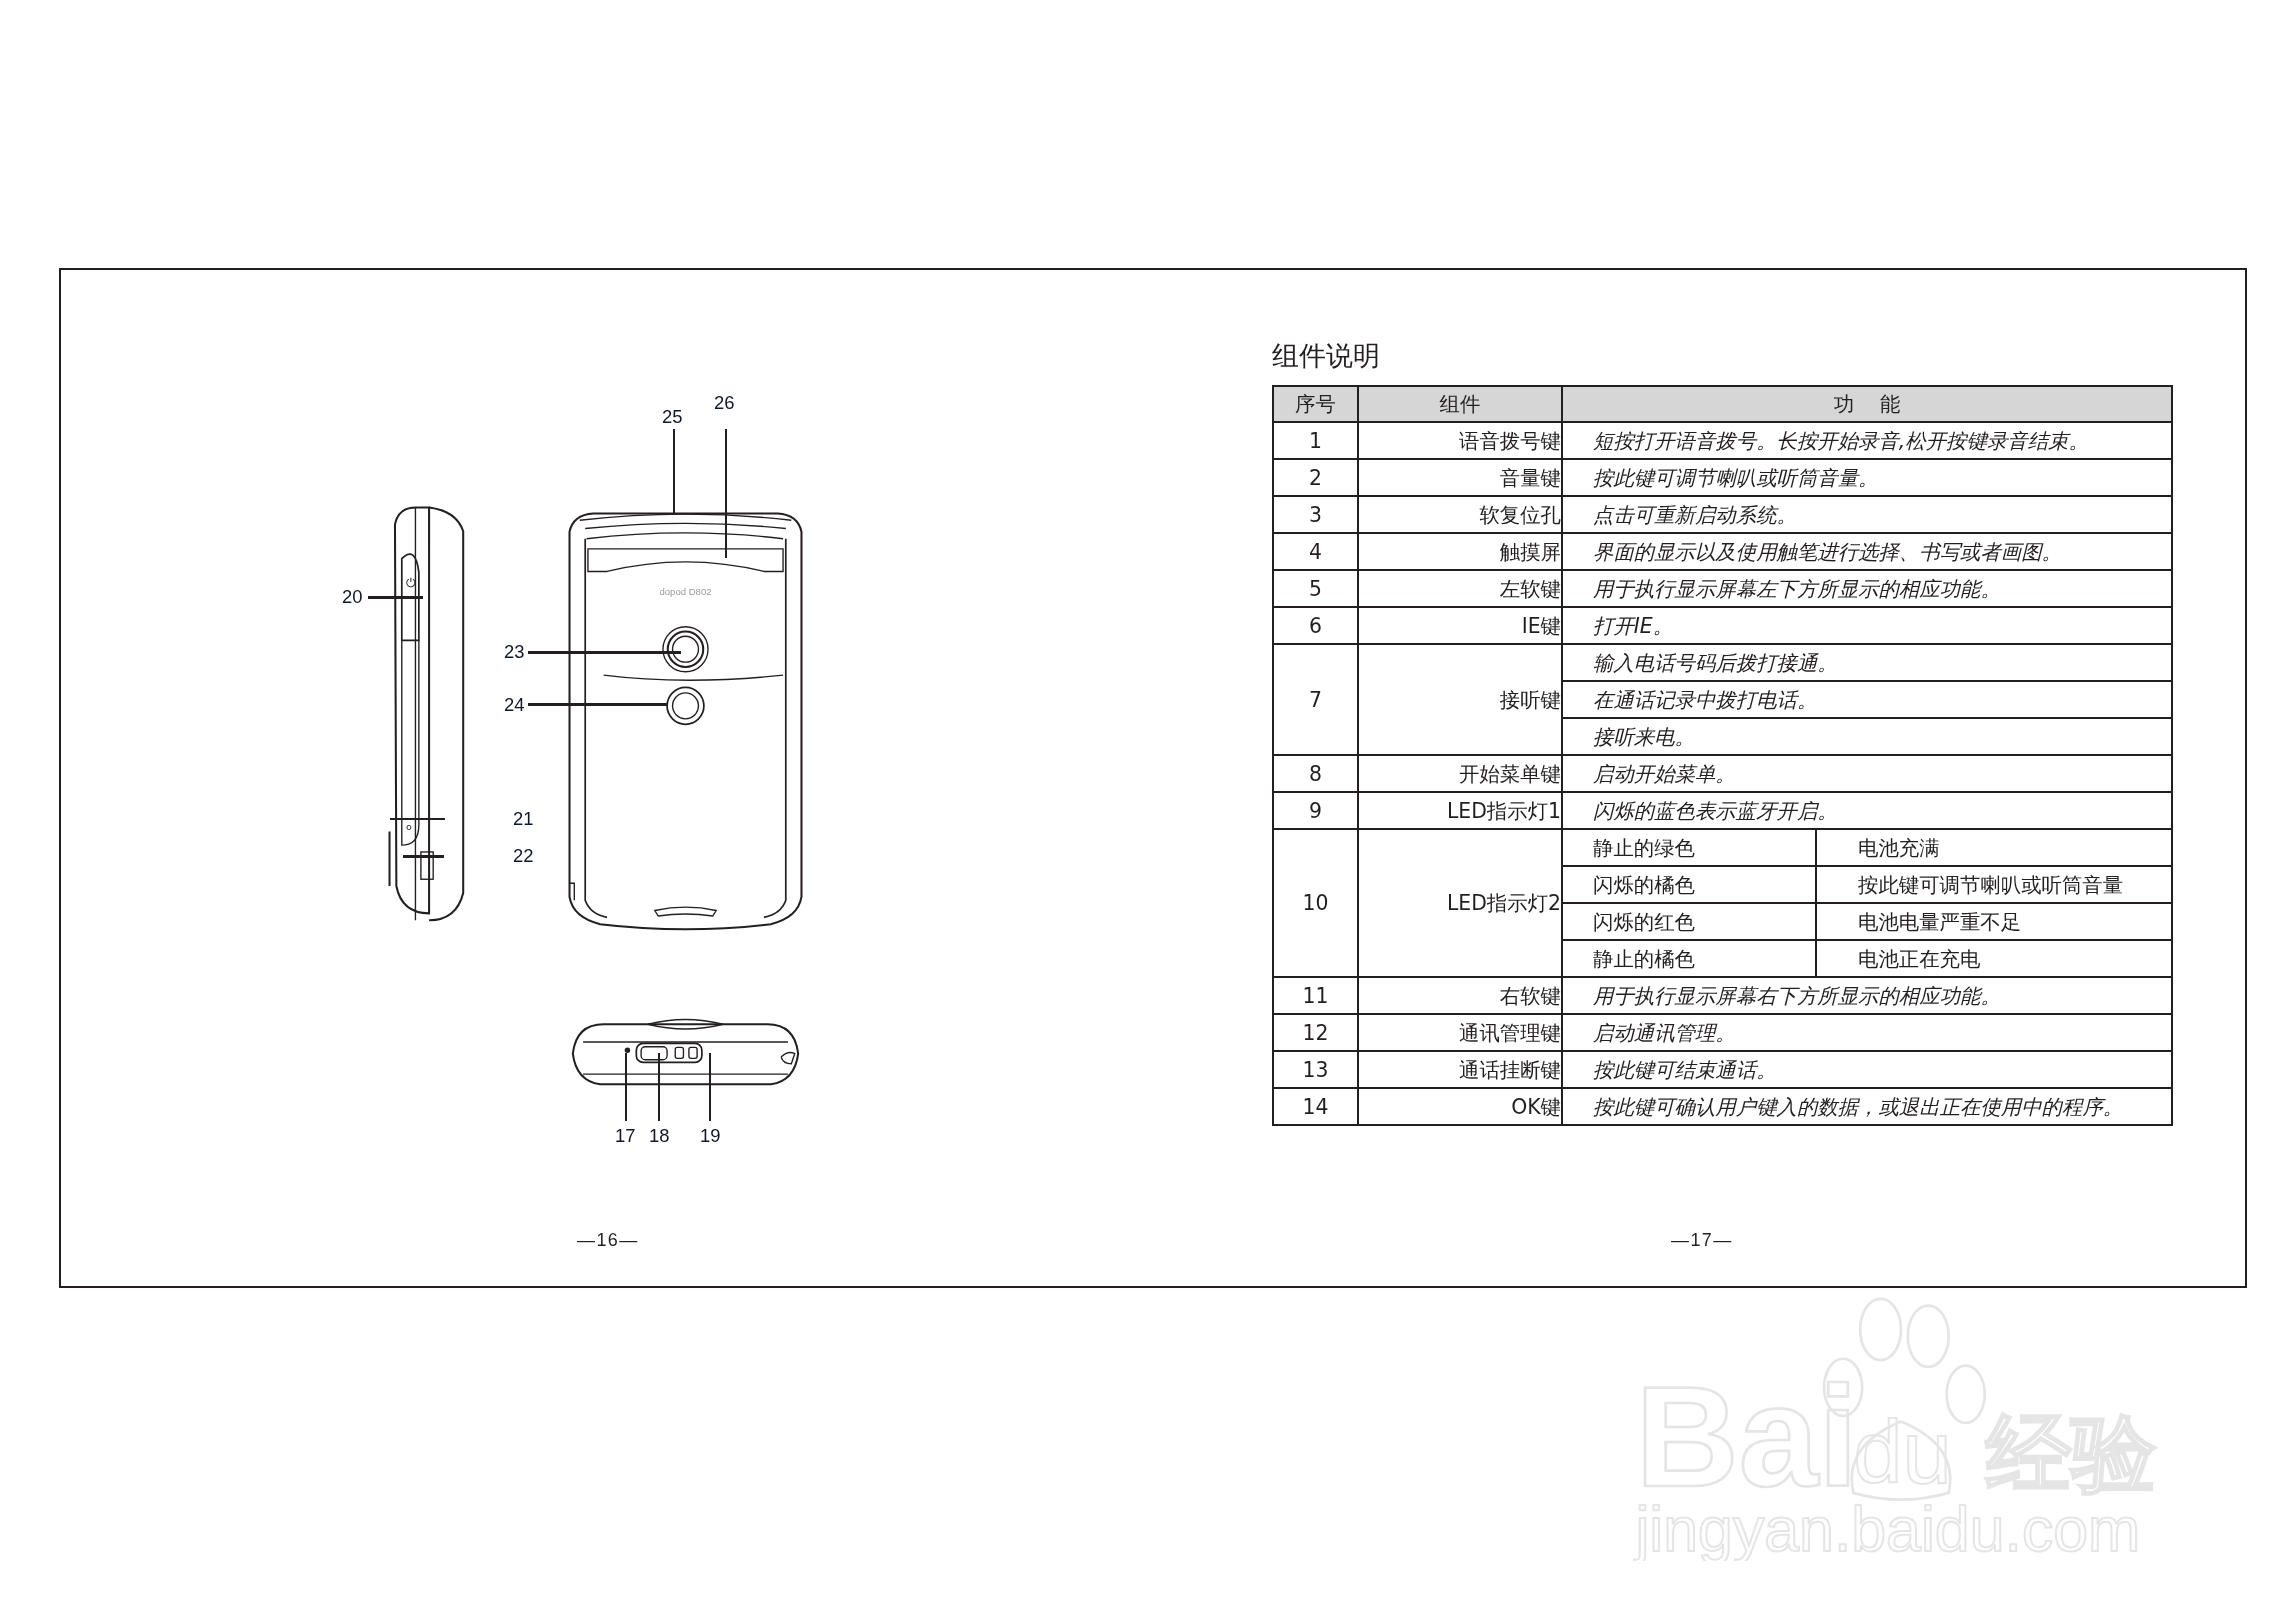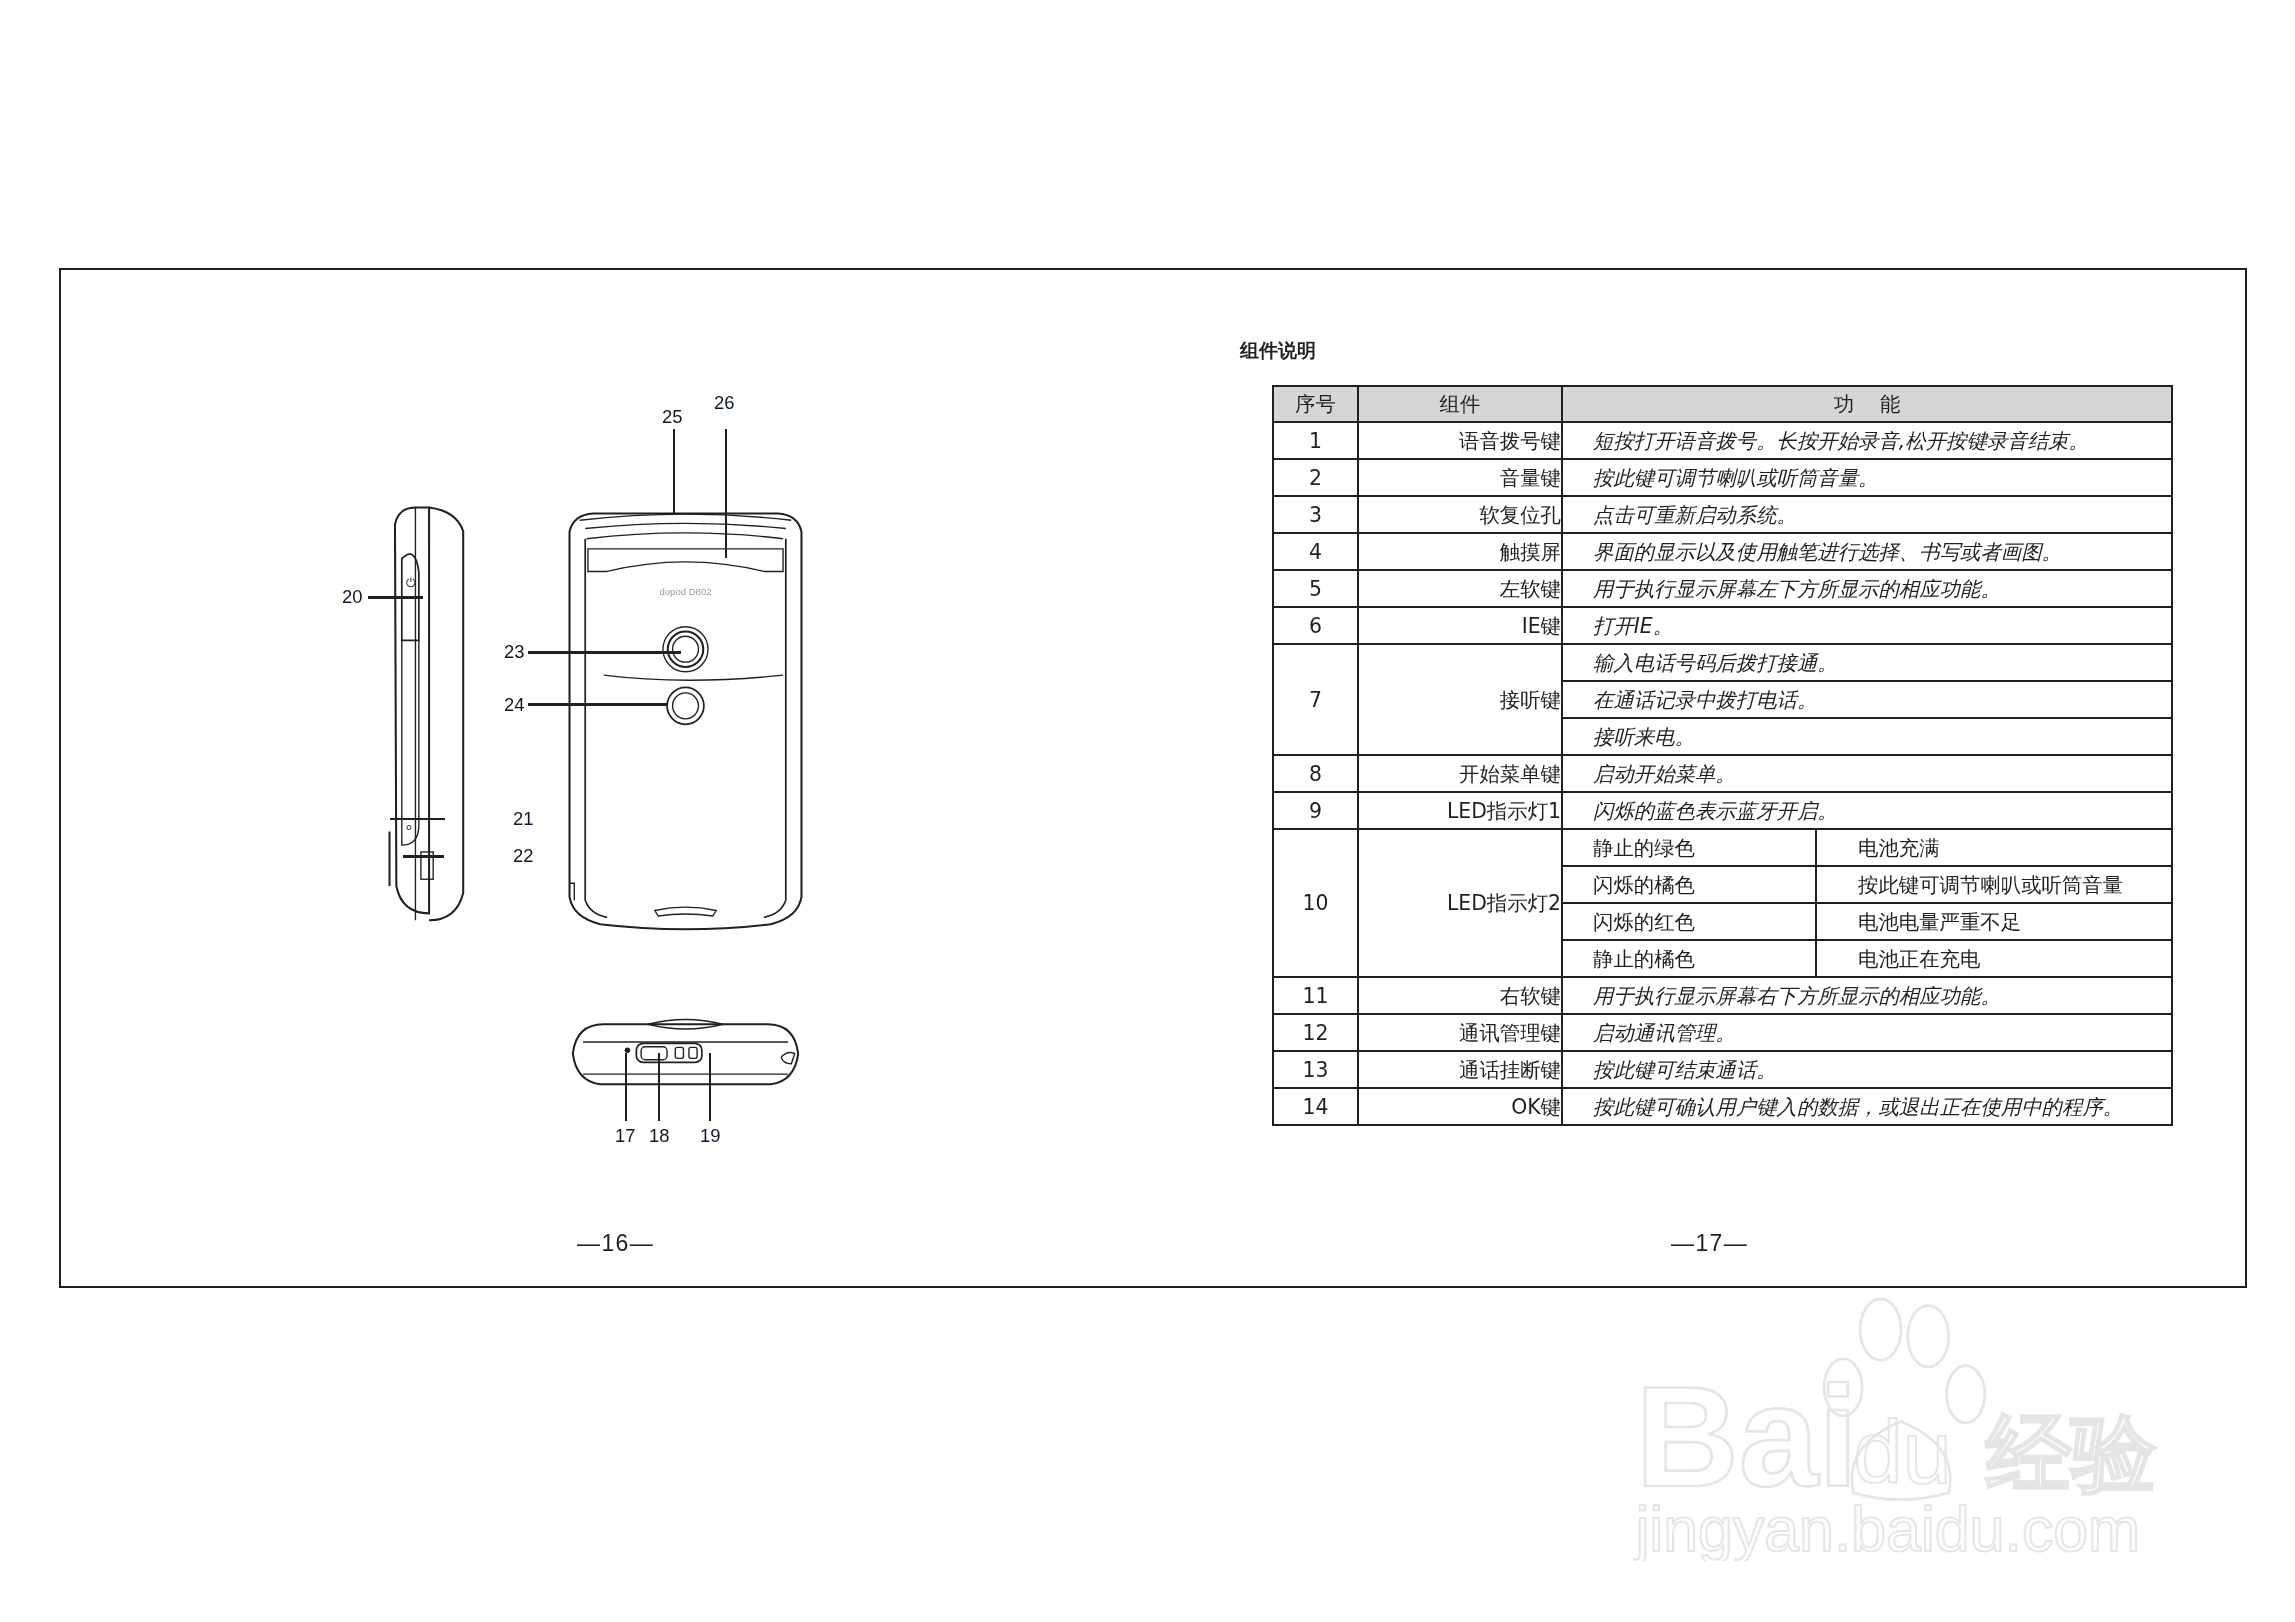--- a/index.html
+++ b/index.html
@@ -1,19 +1,19 @@
 <!DOCTYPE html>
 <html style="font-size:11px"><head>
 <meta charset="utf-8">
 <style>
   html,body{margin:0;padding:0;background:#fff;}
   body{width:2295px;height:1622px;position:relative;overflow:hidden;font-family:"DejaVu Sans","Liberation Sans",sans-serif;color:#231f20;}
   .frame{position:absolute;left:59px;top:268px;width:2188px;height:1020px;border:2px solid #231f20;box-sizing:border-box;}
-  .page-num{position:absolute;top:1230px;font-size:23px;font-family:"Liberation Sans",sans-serif;letter-spacing:1.4px;}
-  .section-title{position:absolute;left:1240px;top:338px;font-size:19px;font-weight:bold;}
+  .page-num{position:absolute;top:1230px;font-size:18px;font-family:"Liberation Sans",sans-serif;letter-spacing:1.4px;}
+  .section-title{position:absolute;left:1272px;top:338px;font-size:27px;}
   table.spec{position:absolute;left:1272px;top:385px;width:901px;border-collapse:collapse;font-size:20.4px;}
   table.spec td, table.spec th{border:2px solid #231f20;height:35px;padding:0;font-weight:normal;}
   table.spec th{background:#d6d6d6;text-align:center;height:34px;}
   .c-no{width:83px;text-align:center;}
   .c-name{width:176px;text-align:right;padding-left:26px !important;}
   .c-func{text-align:left;padding-left:30px !important;font-style:italic;}
   .c-sub1{width:222px;text-align:left;padding-left:30px !important;}
   .c-sub2{text-align:left;padding-left:41px !important;}
   .callout{position:absolute;font-family:"Liberation Sans",sans-serif;font-size:18.4px;color:#0f172a;}
   .leader{position:absolute;background:#231f20;}

